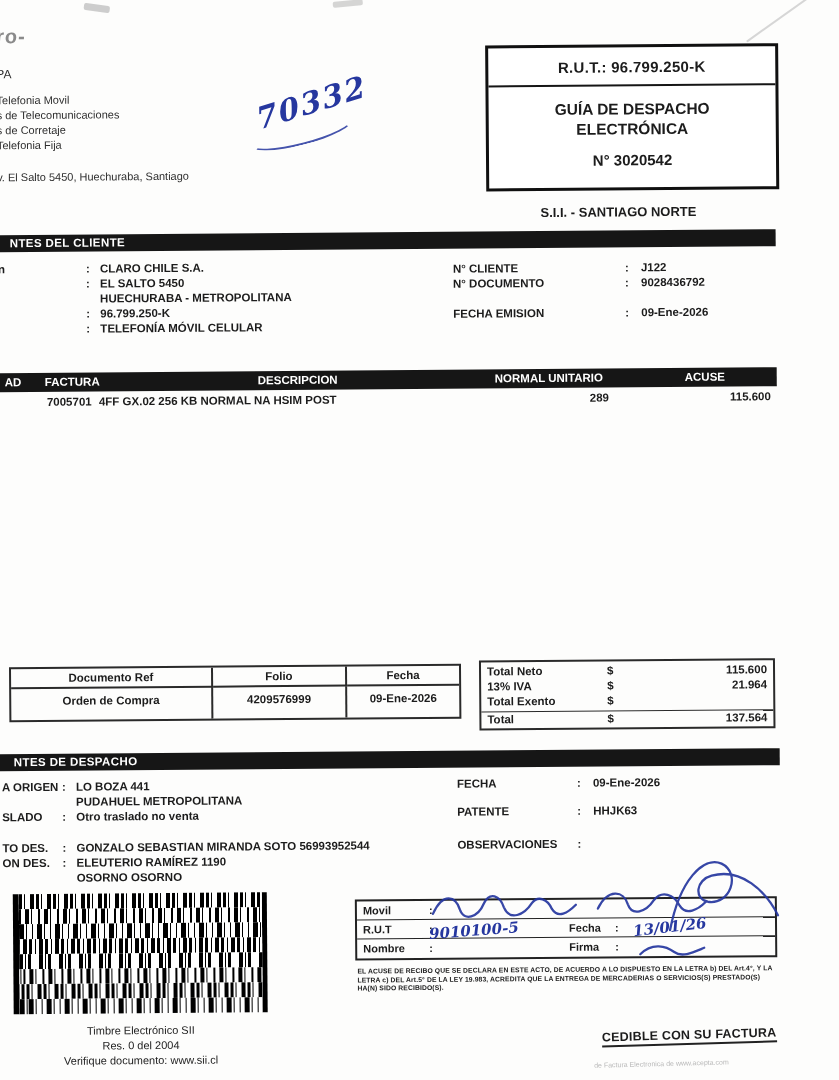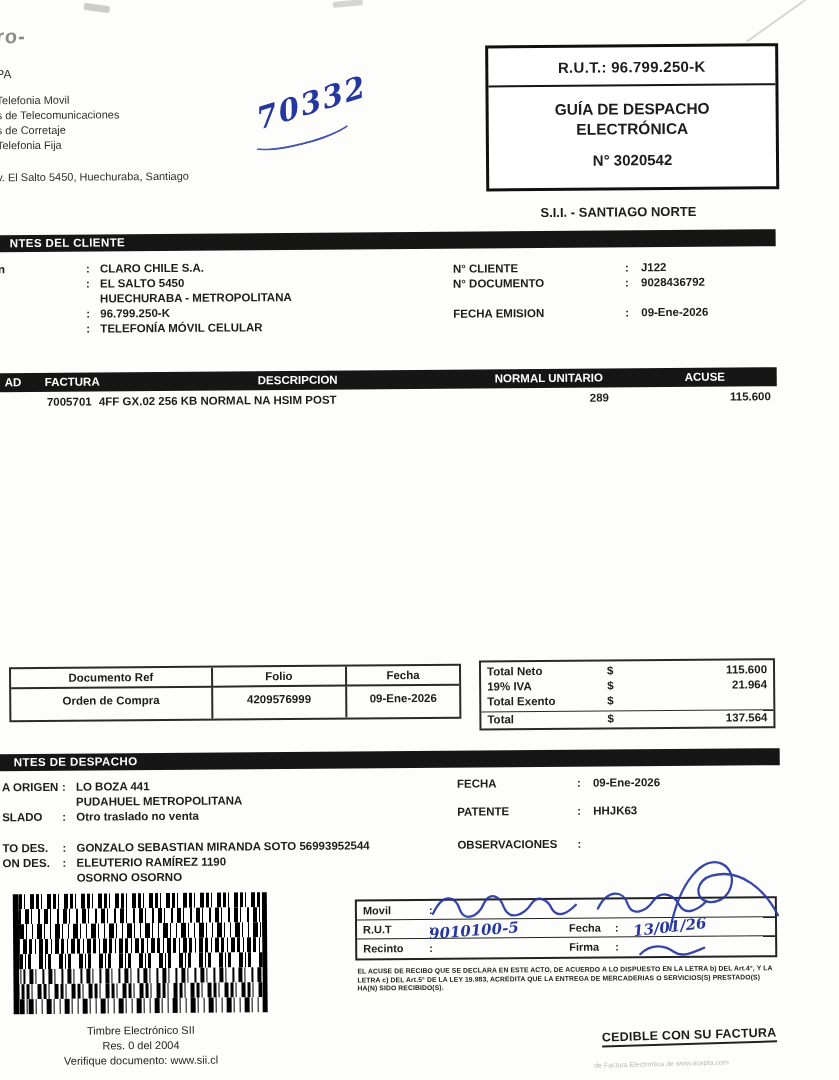--- a/index.html
+++ b/index.html
@@ -217,21 +217,21 @@
     <div class="rt rt-b">09-Ene-2026</div>
   </div>
 
   <div class="totals-box">
     <div class="t-row">
       <span class="t-label">Total Neto</span>
       <span class="t-cur">$</span>
       <span class="t-val">115.600</span>
     </div>
     <div class="t-row">
-      <span class="t-label">19% IVA</span>
+      <span class="t-label">13% IVA</span>
       <span class="t-cur">$</span>
       <span class="t-val">21.964</span>
     </div>
     <div class="t-row">
       <span class="t-label">Total Exento</span>
       <span class="t-cur">$</span>
       <span class="t-val"></span>
     </div>
     <div class="t-row total">
       <span class="t-label">Total</span>
@@ -315,21 +315,21 @@
       <span class="rc-label">Movil</span>
       <span class="rc-colon">:</span>
     </div>
     <div class="rc-row">
       <span class="rc-label">R.U.T</span>
       <span class="rc-colon">:</span>
       <span class="rc-label2">Fecha</span>
       <span class="rc-colon2">:</span>
     </div>
     <div class="rc-row">
-      <span class="rc-label">Recinto</span>
+      <span class="rc-label">Nombre</span>
       <span class="rc-colon">:</span>
       <span class="rc-label2">Firma</span>
       <span class="rc-colon2">:</span>
     </div>
   </div>
 
   <div class="hw hw-rut">9010100-5</div>
   <div class="hw hw-fecha">13/01/26</div>
 
   <svg class="sig-svg" width="380" height="120" viewBox="0 0 380 120">

